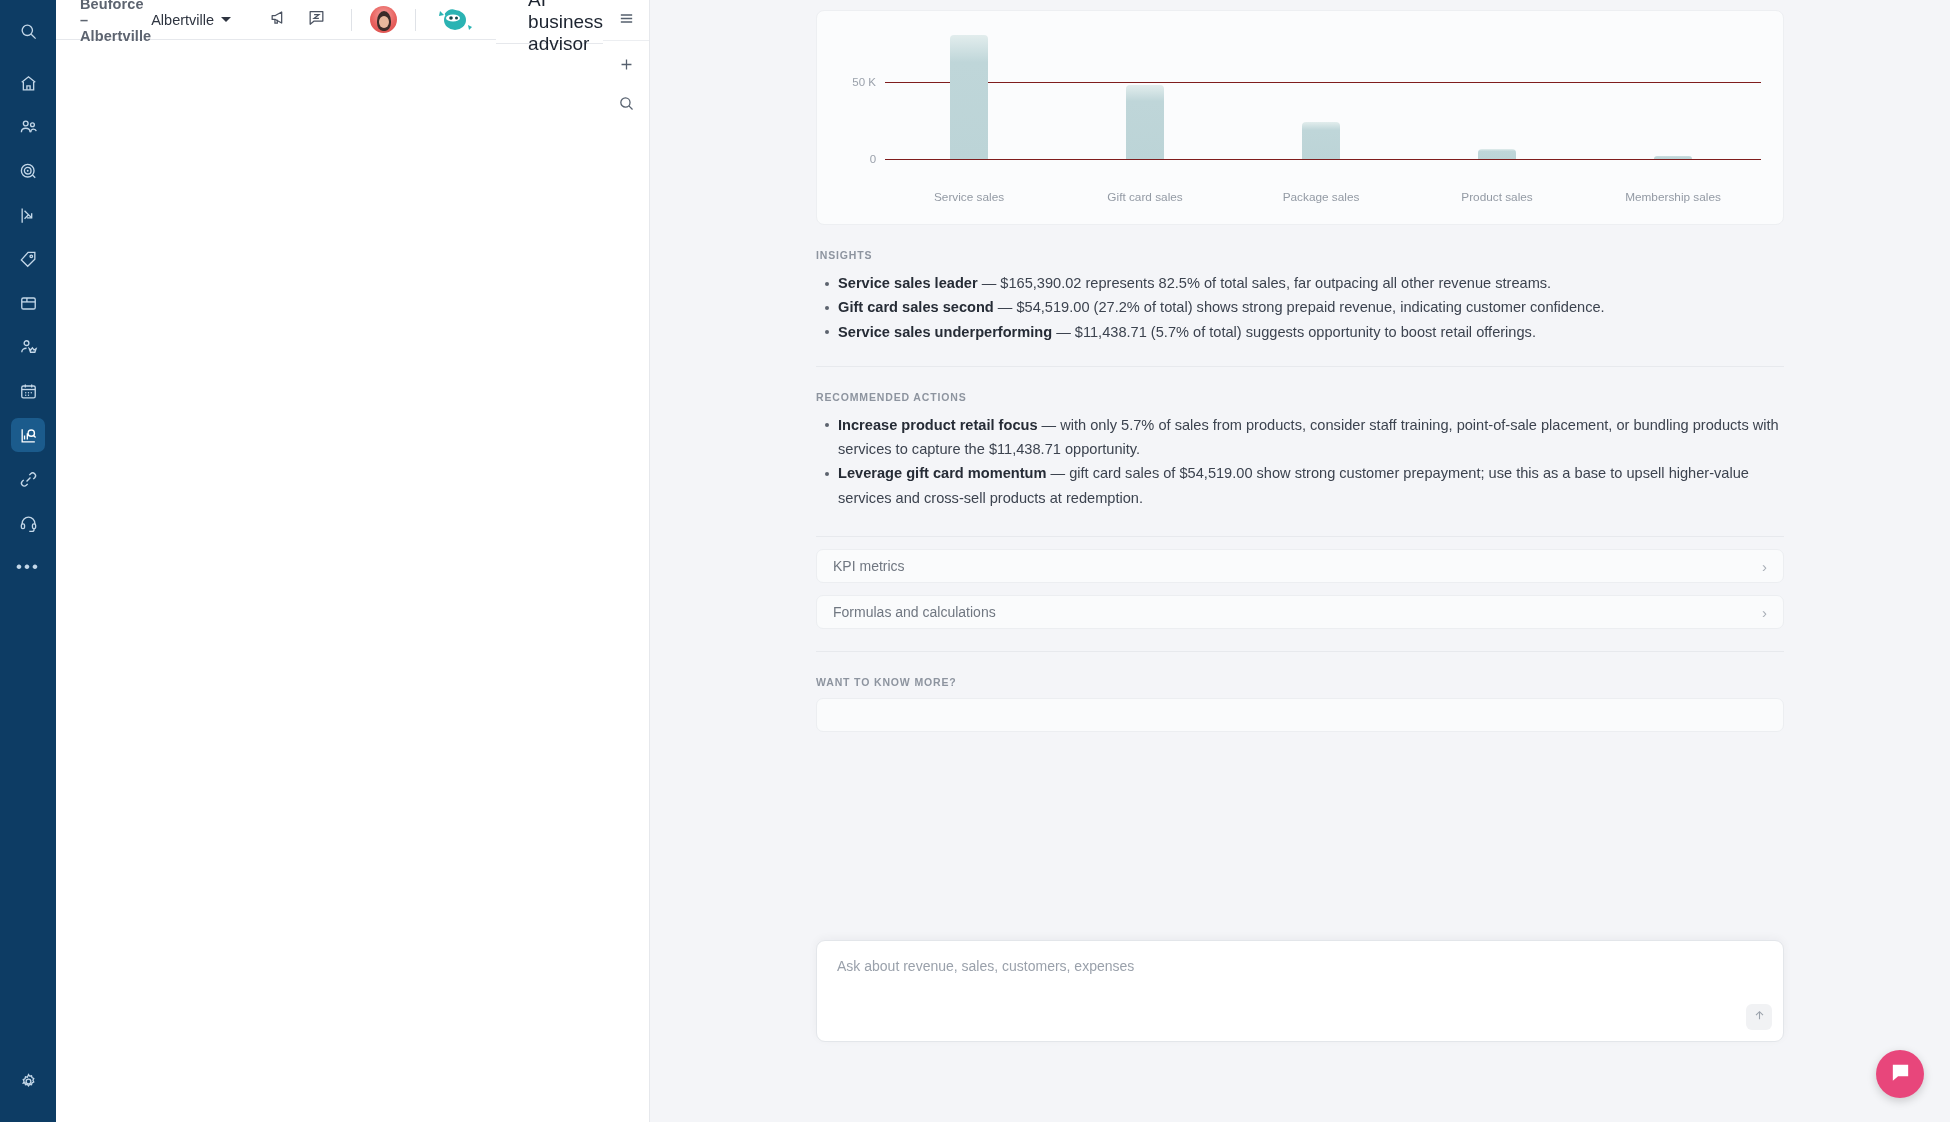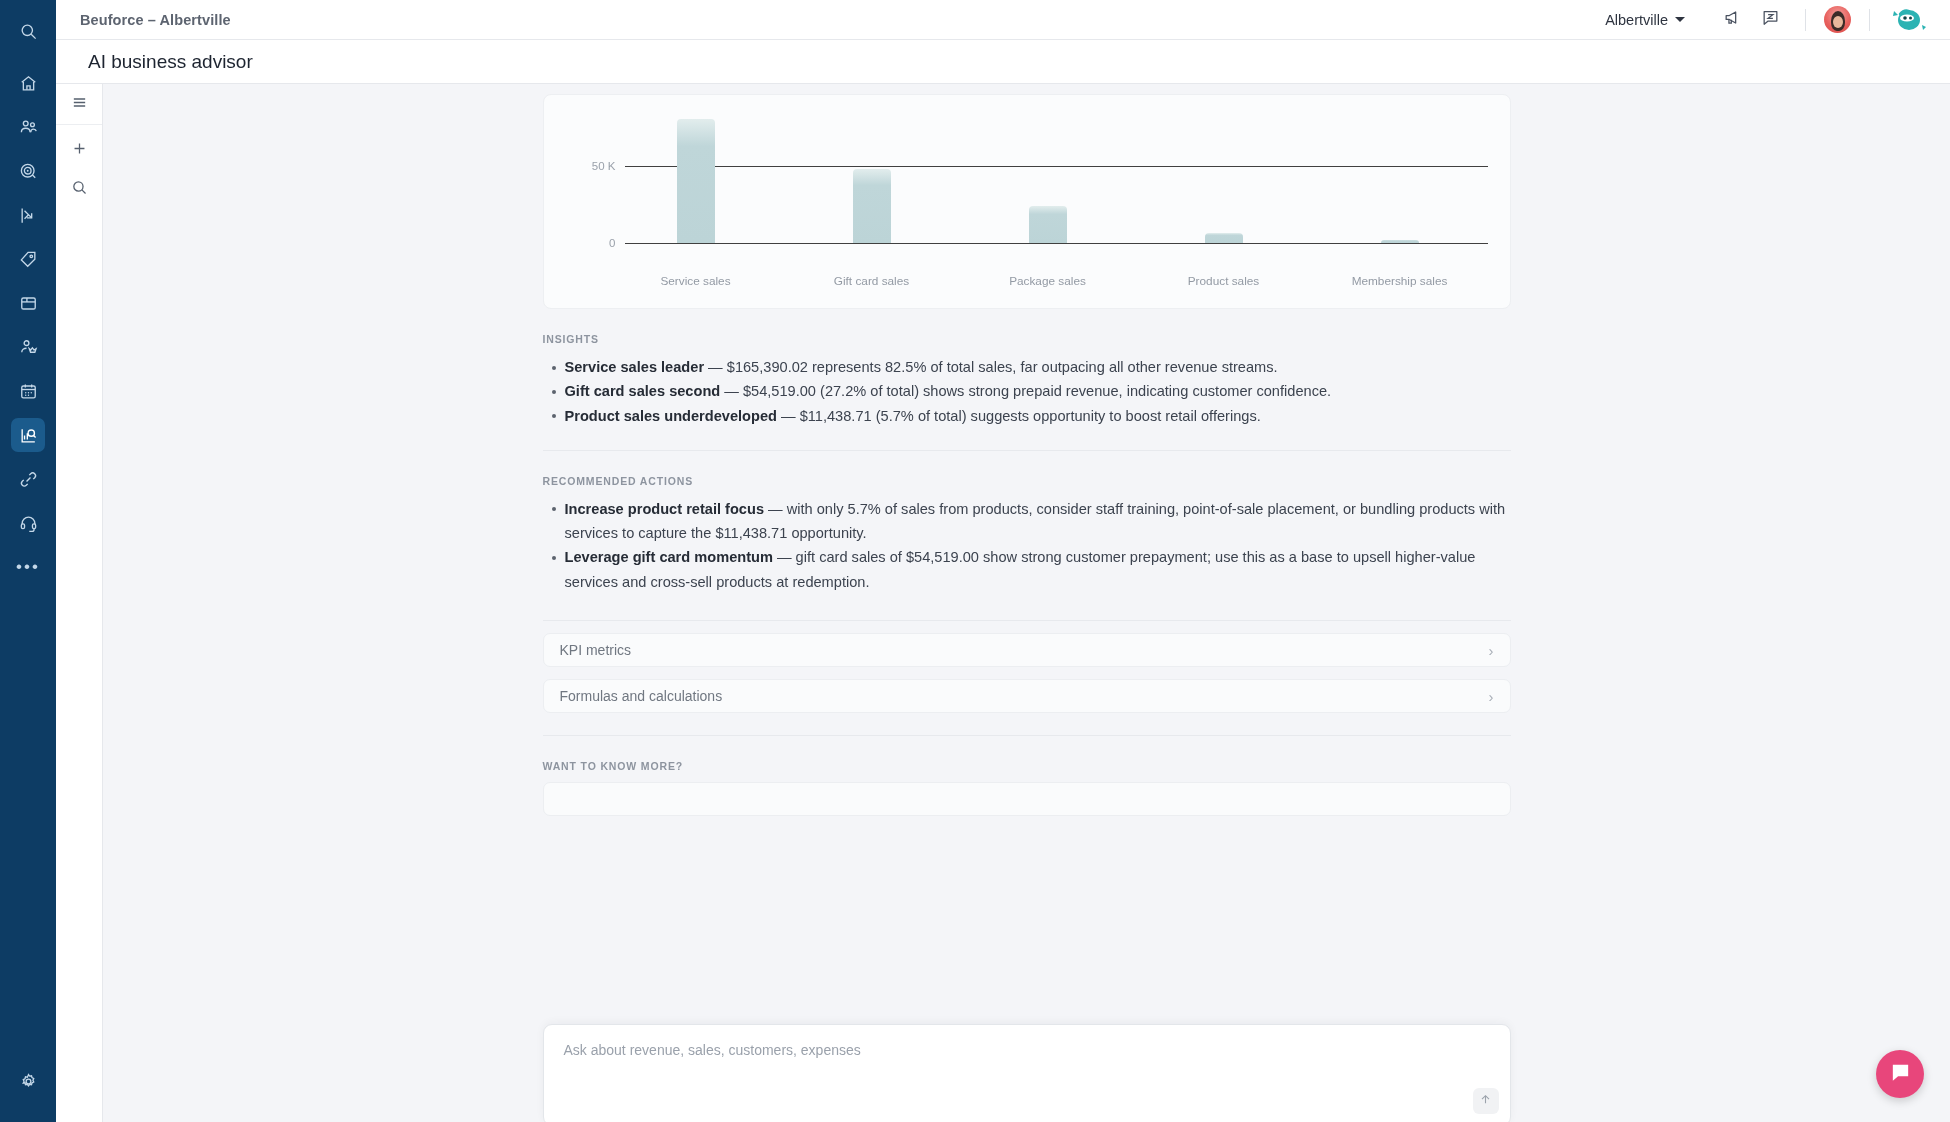--- a/index.html
+++ b/index.html
@@ -32,21 +32,21 @@
   .rail-icon.search-top { margin-bottom: 18px; }
   .rail-spacer { flex: 1 1 auto; }
   .rail-icon.gear { margin-bottom: 24px; }
   .rail-dots {
     color:#c3d7e8; letter-spacing:2px; font-size:17px; line-height:34px;
     height:34px; display:flex; align-items:center; justify-content:center;
     width:34px; cursor:pointer;
   }
 
   
-  .mainwrap { flex: 1 1 auto; display: flex; flex-direction: column; min-width: 0; background:#ffffff; }
+  .mainwrap { flex: 1 1 auto; display: flex; flex-direction: row; min-width: 0; background:#ffffff; }
 
   .topbar {
     height: 40px; flex: 0 0 40px;
     background: #ffffff;
     border-bottom: 1px solid #e6e8ec;
     display: flex; align-items: center;
     padding: 0 22px 0 24px;
   }
   .brand { font-size: 14.5px; color: #5d6470; font-weight: 600; letter-spacing:.1px; }
   .topbar-right { margin-left: auto; display: flex; align-items: center; gap: 4px; }
@@ -124,21 +124,21 @@
     margin-top: 10px;
     position: relative;
     padding: 6px 22px 0 22px;
   }
   .chart-plot {
     position: relative;
     height: 160px;
     margin-left: 42px;
     border-left: 0;
   }
-  .gridline { position:absolute; left:17px; right:0; height:1px; background:#404040; }
+  .gridline { position:absolute; left:4px; right:0; height:1px; background:#7f1d1d; }
   .axis-label {
     position: absolute; right: calc(100% + 9px);
     font-size: 11.5px; color: #9aa1ab; transform: translateY(-50%);
     white-space: nowrap;
   }
   .bars { position:absolute; left:0; right:0; bottom:0; top:0; display:flex; }
   .bar-slot { flex:1 1 0; display:flex; align-items:flex-end; justify-content:center; height:100%; }
   .bar {
     width: 38px;
     border-radius: 4px 4px 0 0;
@@ -478,21 +478,21 @@
               <div class="cat">Package sales</div>
               <div class="cat">Product sales</div>
               <div class="cat">Membership sales</div>
             </div>
           </section>
 
           <div class="section-label">INSIGHTS</div>
           <ul class="bullets">
             <li><b>Service sales leader</b><span> — $165,390.02 represents 82.5% of total sales, far outpacing all other revenue streams.</span></li>
             <li><b>Gift card sales second</b><span> — $54,519.00 (27.2% of total) shows strong prepaid revenue, indicating customer confidence.</span></li>
-            <li><b>Product sales underdeveloped</b><span> — $11,438.71 (5.7% of total) suggests opportunity to boost retail offerings.</span></li>
+            <li><b>Service sales underperforming</b><span> — $11,438.71 (5.7% of total) suggests opportunity to boost retail offerings.</span></li>
           </ul>
 
           <div class="hr"></div>
 
           <div class="section-label">RECOMMENDED ACTIONS</div>
           <ul class="bullets">
             <li><b>Increase product retail focus</b><span> — with only 5.7% of sales from products, consider staff training, point-of-sale placement, or bundling products with services to capture the $11,438.71 opportunity.</span></li>
             <li><b>Leverage gift card momentum</b><span> — gift card sales of $54,519.00 show strong customer prepayment; use this as a base to upsell higher-value services and cross-sell products at redemption.</span></li>
           </ul>
 

